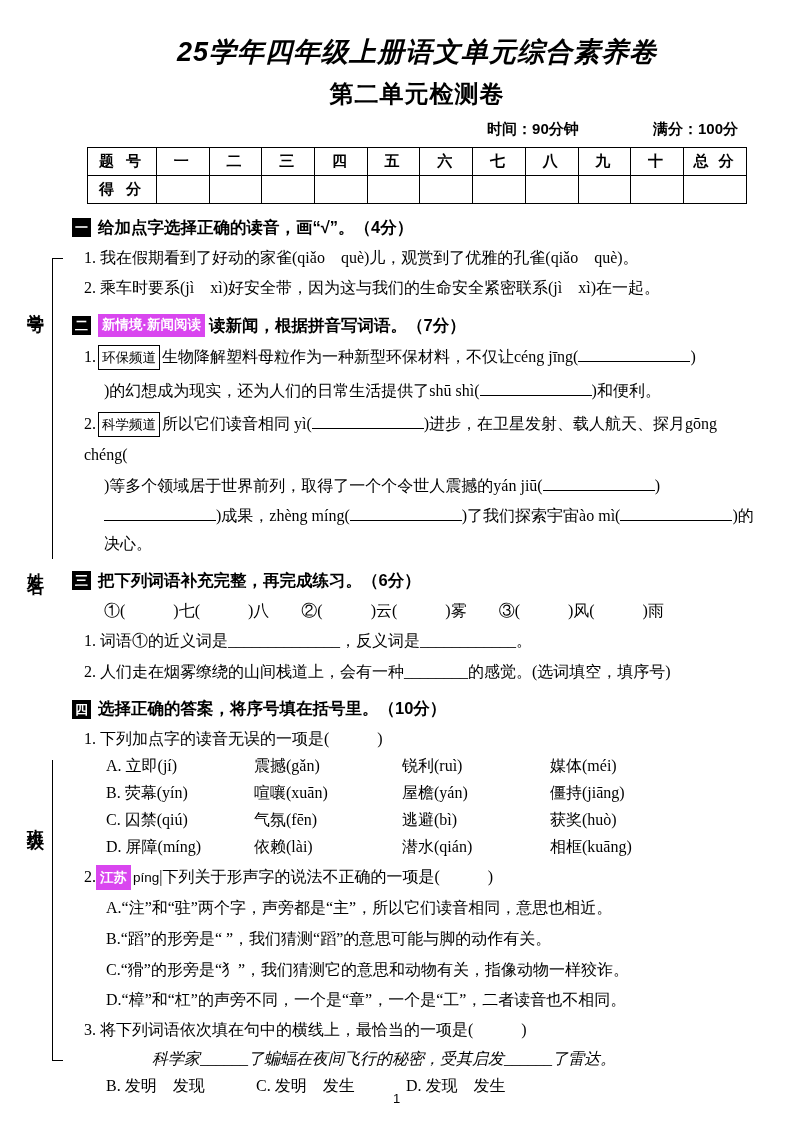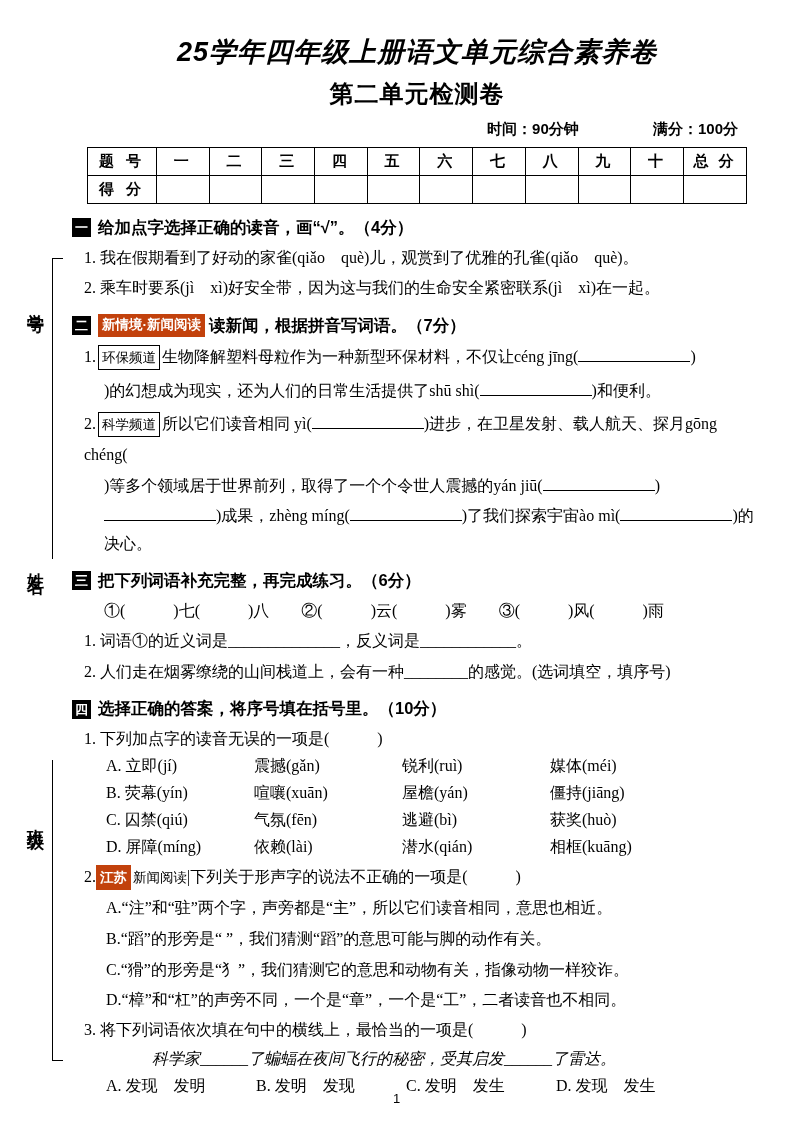--- a/index.html
+++ b/index.html
@@ -136,21 +136,21 @@
     font-size: 16px;
     line-height: 1.72;
     padding-left: 12px;
   }
   .q .qn { font-family: "Liberation Serif", serif; }
   .indent { padding-left: 32px; }
   .blank-m { display: inline-block; width: 112px; border-bottom: 1px solid #000; }
 
   .tag-inv {
     display: inline-block;
-    background: #c2410c;
+    background: #d946ef;
     color: #fff;
     font-size: 13.5px;
     padding: 1px 4px;
     margin-right: 2px;
     font-family: "Liberation Sans", sans-serif;
     font-weight: bold;
   }
   .tag-box {
     display: inline-block;
     border: 1.2px solid #000;
@@ -320,31 +320,30 @@
         <span class="o">获奖(huò)</span>
       </div>
       <div class="opts">
         <span class="o">D. 屏障(míng)</span>
         <span class="o">依赖(lài)</span>
         <span class="o">潜水(qián)</span>
         <span class="o">相框(kuāng)</span>
       </div>
 
       <div class="q">
-        <span class="qn">2.</span><span class="tag-inv">江苏</span><span class="tag-plain">新闻阅读</span>|<span>下列关于形声字的说法不正确的一项是(　　　)</span>
+        <span class="qn">2.</span><span class="tag-inv">江苏</span><span class="tag-plain">píng</span>|<span>下列关于形声字的说法不正确的一项是(　　　)</span>
       </div>
       <div class="choice-line">A.“注”和“驻”两个字，声旁都是“主”，所以它们读音相同，意思也相近。</div>
       <div class="choice-line">B.“蹈”的形旁是“ ”，我们猜测“蹈”的意思可能与脚的动作有关。</div>
       <div class="choice-line">C.“猾”的形旁是“犭”，我们猜测它的意思和动物有关，指像动物一样狡诈。</div>
       <div class="choice-line">D.“樟”和“杠”的声旁不同，一个是“章”，一个是“工”，二者读音也不相同。</div>
 
       <div class="q">3. 将下列词语依次填在句中的横线上，最恰当的一项是(　　　)</div>
       <div class="center-italic">科学家______了蝙蝠在夜间飞行的秘密，受其启发______了雷达。</div>
       <div class="answers4">
-        <span class="a">A. 发现　发明</span>
         <span class="a">B. 发明　发现</span>
         <span class="a">C. 发明　发生</span>
         <span class="a">D. 发现　发生</span>
       </div>
     </div>
 
   </div>
 
   <div class="pageno">1</div>
 </div>

